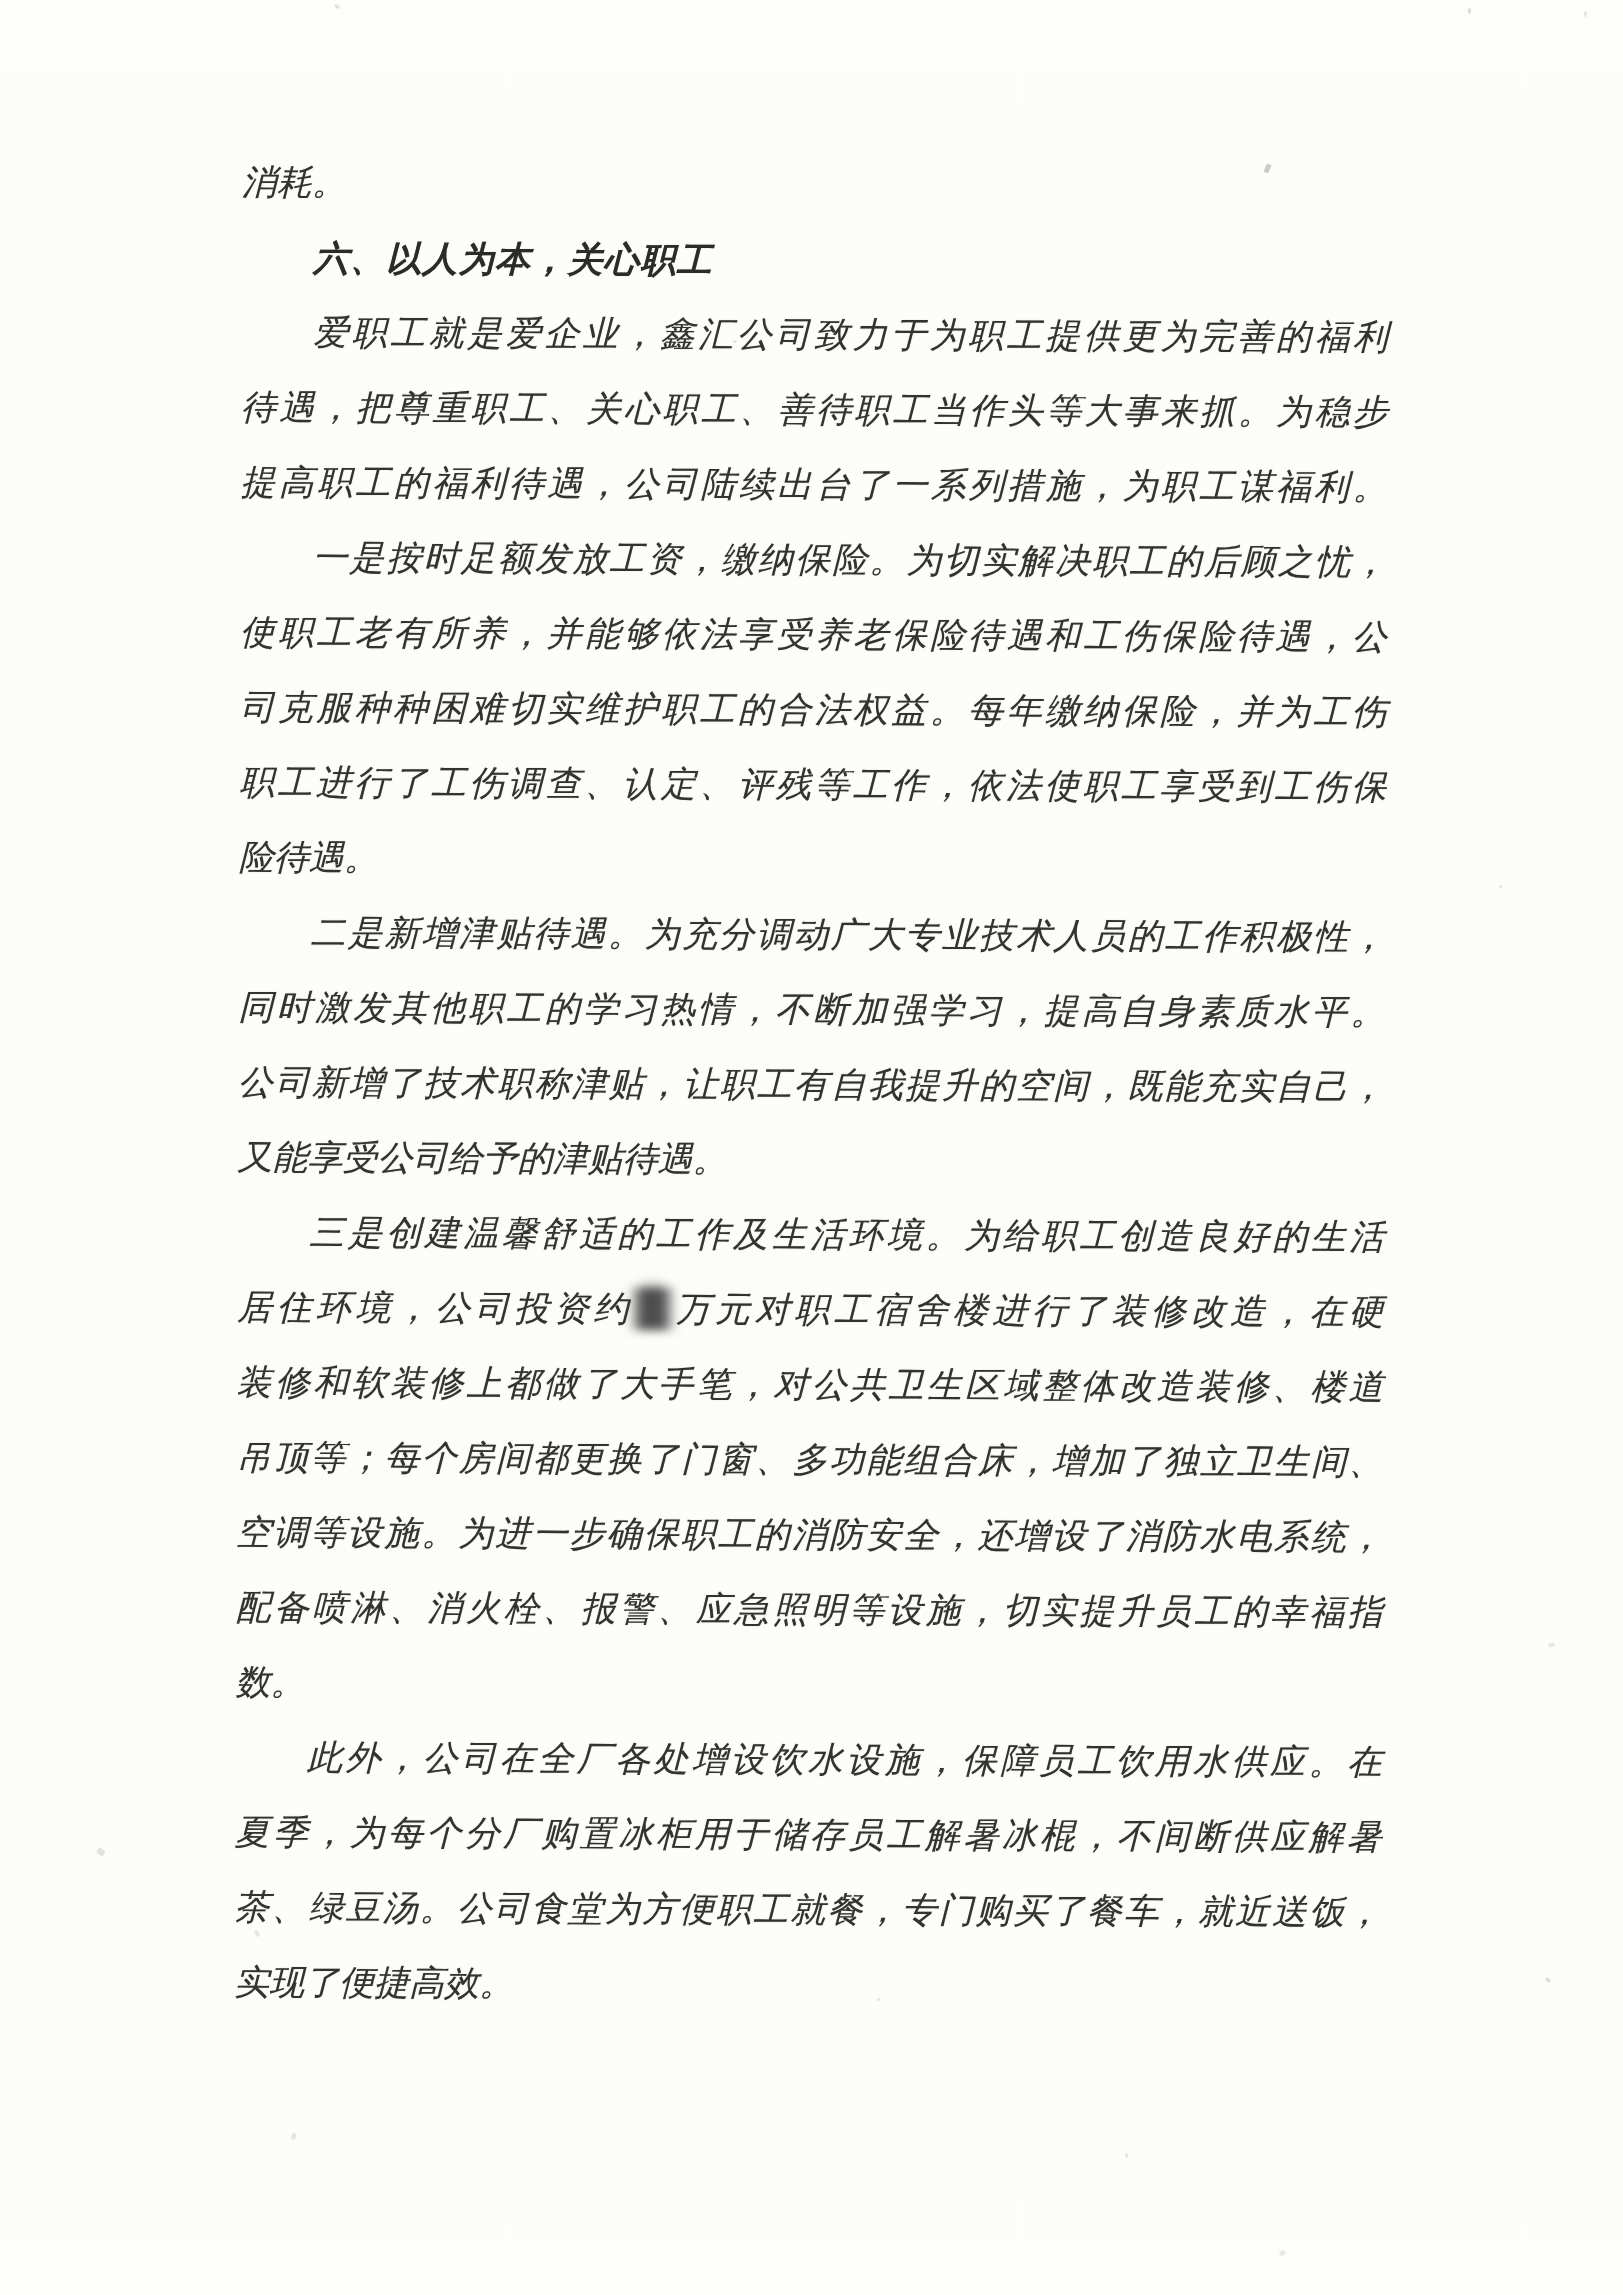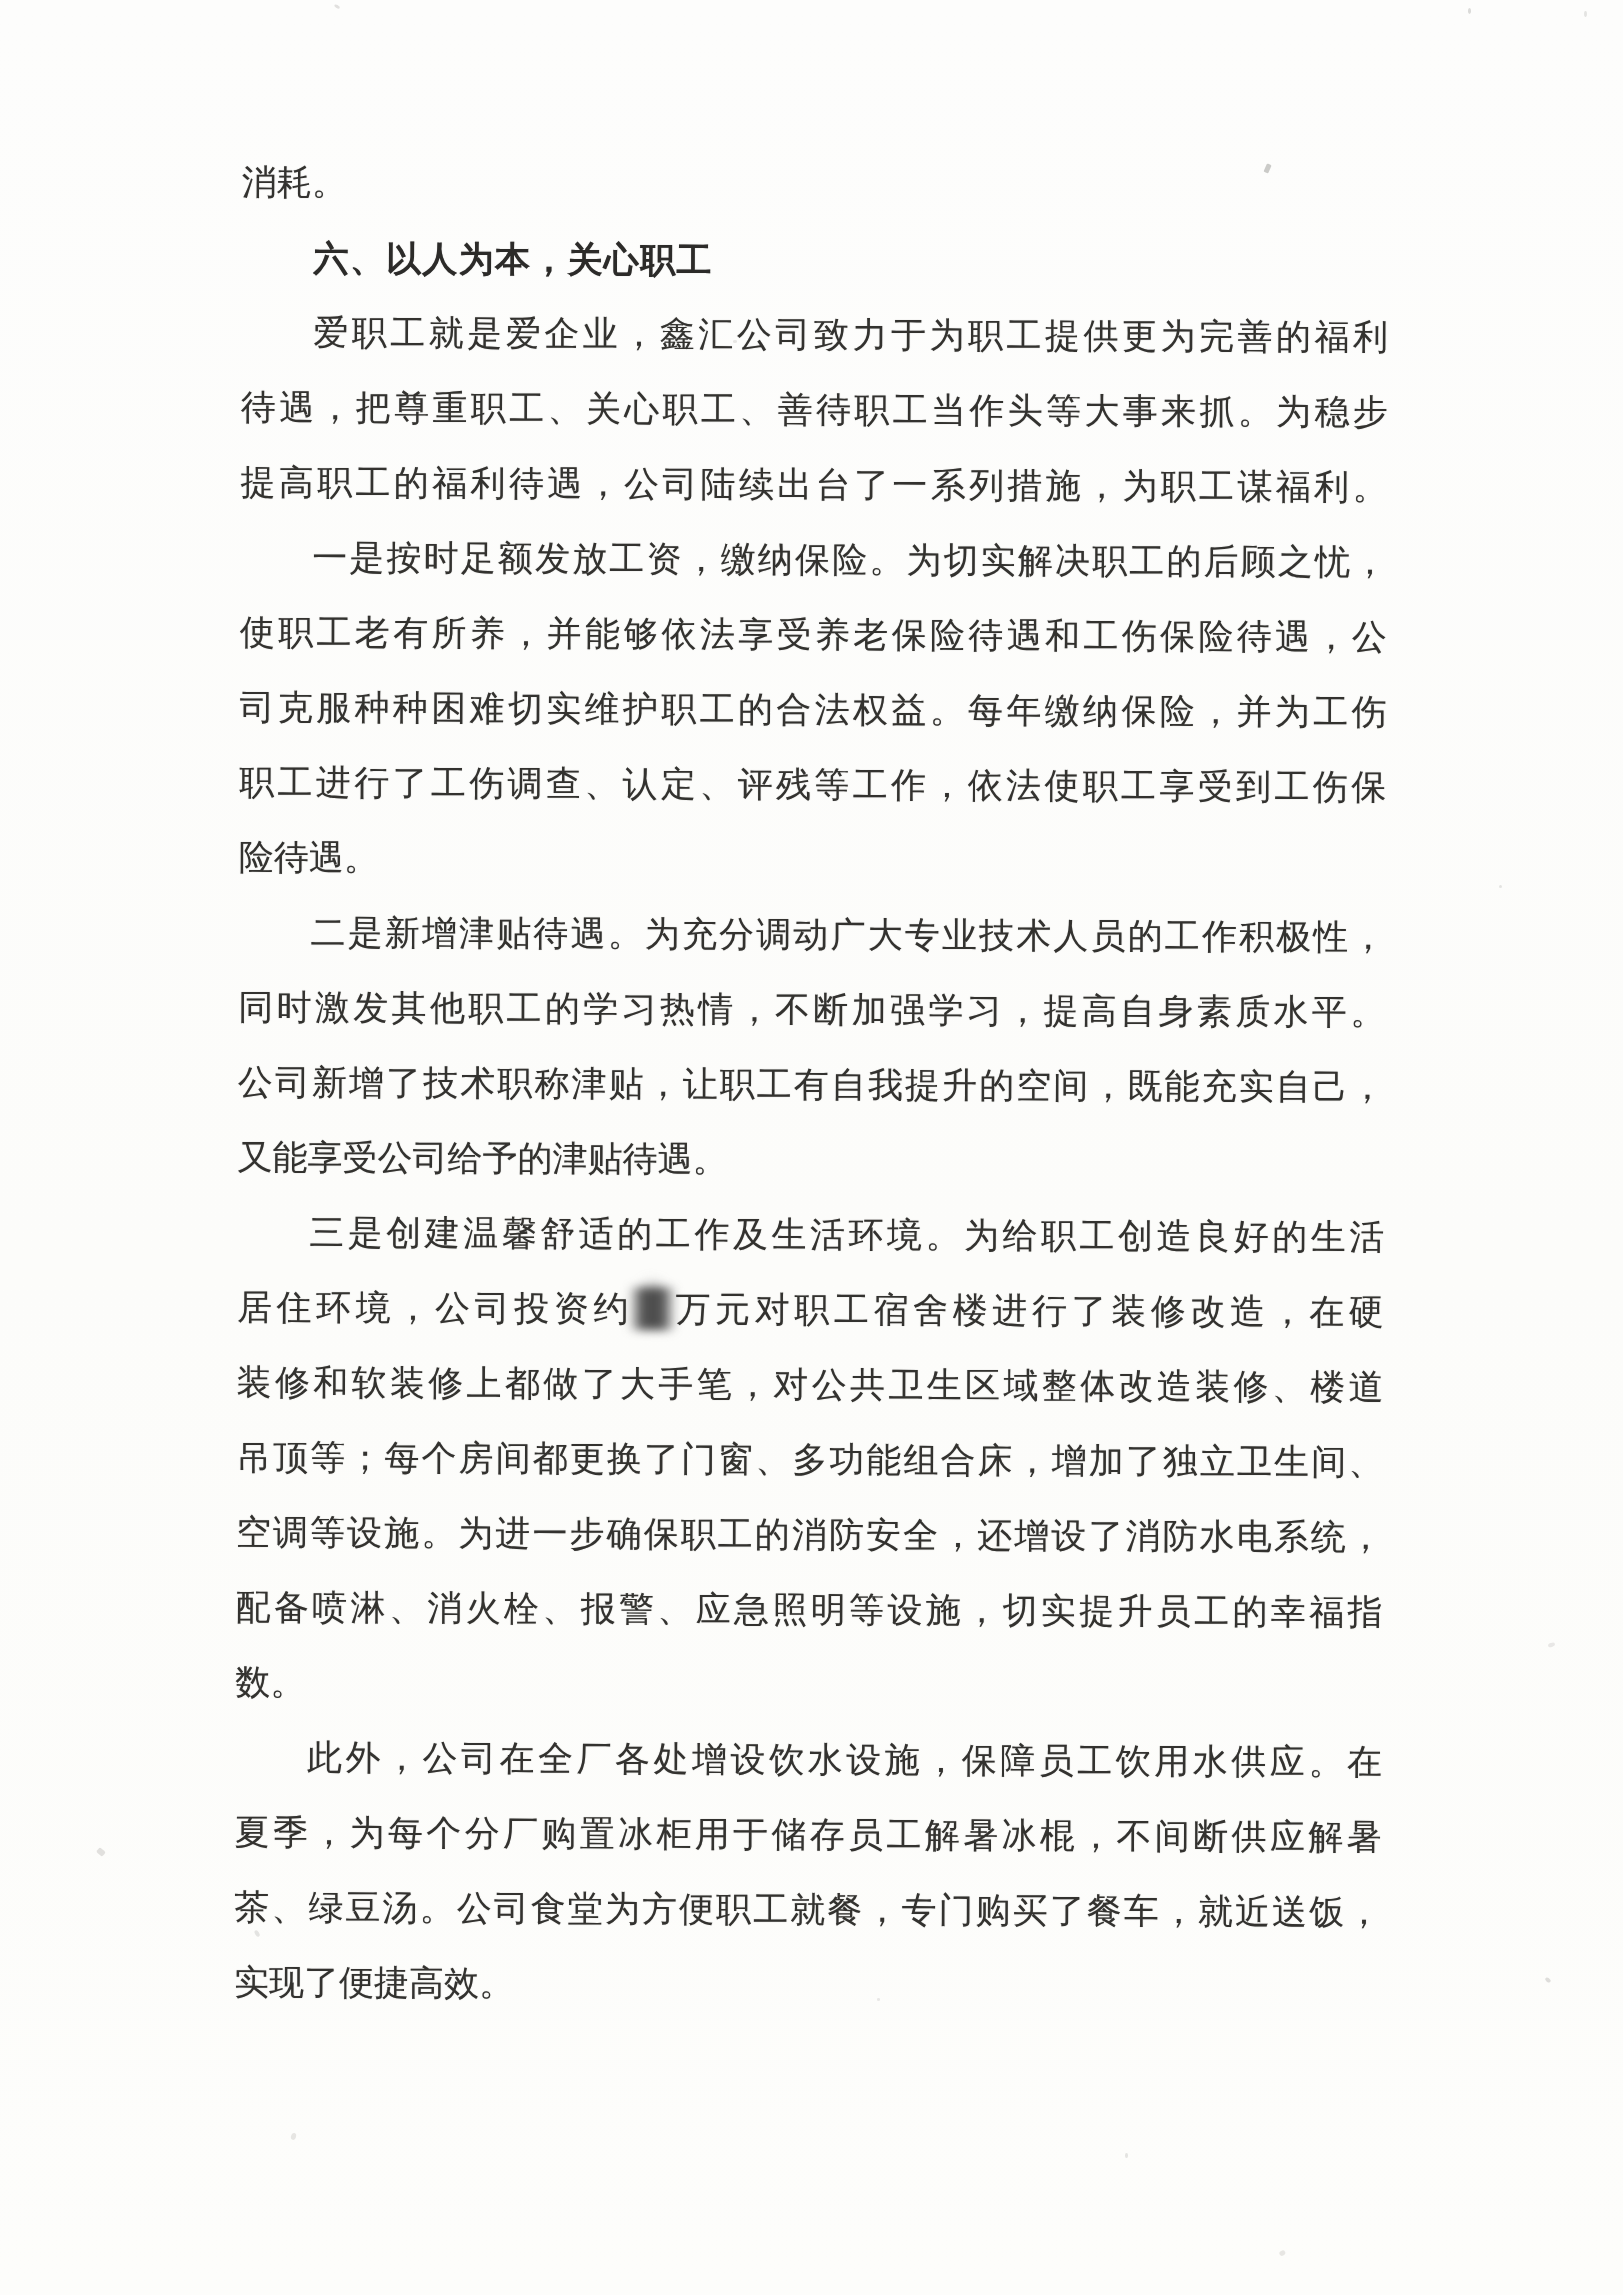--- a/index.html
+++ b/index.html
@@ -5,20 +5,21 @@
   html, body { margin: 0; padding: 0; }
   body {
     width: 1623px; height: 2295px;
     position: relative;
     background: #ffffff;
     overflow: hidden;
   }
   .page {
     position: absolute; inset: 0;
     background: linear-gradient(180deg, #fdfdfc 0%, #fcfcfa 55%, #fdfdfb 100%);
+    font-style: italic;
   }
   .text-block {
     position: absolute;
     left: 242px; top: 145px;
     width: 1147px;
     transform: rotate(0.25deg);
     transform-origin: 0 0;
     font-family: "Liberation Serif", "DejaVu Serif", serif;
     font-size: 35px;
     color: #33322f;

